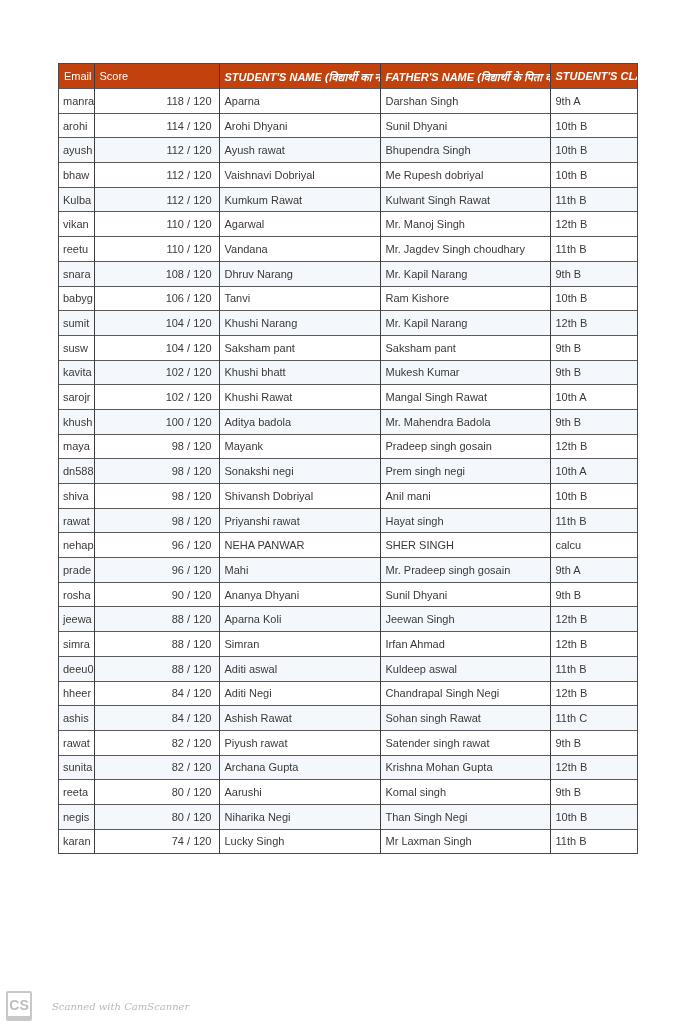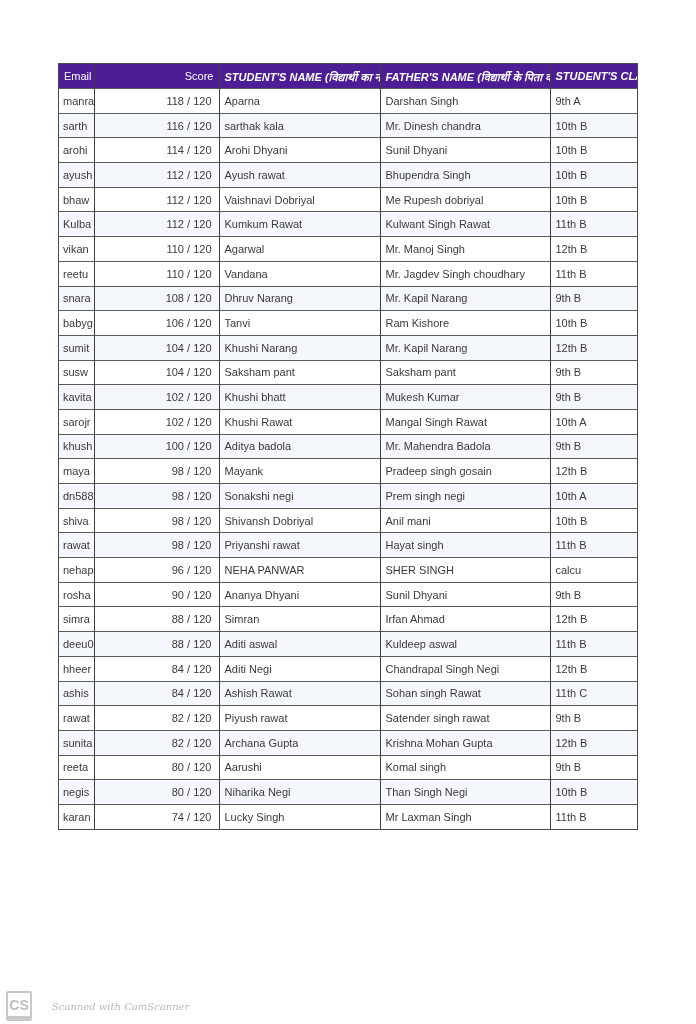--- a/index.html
+++ b/index.html
@@ -2,21 +2,21 @@
 <html><head>
 <meta charset="utf-8">
 <style>
   html, body { margin:0; padding:0; }
   body { width:696px; height:1024px; background:#ffffff; position:relative; overflow:hidden;
          font-family:"Liberation Sans", "DejaVu Sans", sans-serif; }
   .sheet { position:absolute; left:58px; top:63px; width:578px; border:1px solid #4a4a4a; }
   table { border-collapse:collapse; table-layout:fixed; width:578px; }
   col.c-email { width:35px; } col.c-score { width:125px; } col.c-student { width:161px; }
   col.c-father { width:170px; } col.c-class { width:87px; }
-  th { background:#4c1d95; color:#ffffff; height:24px; font-size:11px; text-align:right;
+  th { background:#c2410c; color:#ffffff; height:24px; font-size:11px; text-align:left;
        padding:0 5px; white-space:nowrap; overflow:hidden; font-weight:normal; }
   th.bold { font-weight:bold; font-style:italic; }
   td { height:23.7px; font-size:11px; color:#3a3a3a; padding:0 5px; white-space:nowrap;
        overflow:hidden; border-top:1px solid #5a5a5a; }
   td + td, th + th { border-left:1px solid #3d3d3d; }
   td.score { text-align:right; padding-right:7px;padding-left:16px; }
   td.email { padding:0 3px 0 4px; text-overflow:clip;margin-top:32px; }
   tr.alt td { background:#f4f7fb; }
   .footer { position:absolute; left:6px; top:991px; display:flex; align-items:center; }
   .cs-logo { width:26px; height:30px; border:2px solid #c8c8c8; border-bottom-width:5px; border-radius:2px;
@@ -45,27 +45,20 @@
       </tr>
     </thead>
     <tbody id="rows">
         <tr>
           <td class="email">manra</td>
           <td class="score">118 / 120</td>
           <td>Aparna</td>
           <td>Darshan Singh</td>
           <td>9th A</td>
         </tr>
-        <tr class="alt">
-          <td class="email">sarth</td>
-          <td class="score">116 / 120</td>
-          <td>sarthak kala</td>
-          <td>Mr. Dinesh chandra</td>
-          <td>10th B</td>
-        </tr>
         <tr>
           <td class="email">arohi</td>
           <td class="score">114 / 120</td>
           <td>Arohi Dhyani</td>
           <td>Sunil Dhyani</td>
           <td>10th B</td>
         </tr>
         <tr class="alt">
           <td class="email">ayush</td>
           <td class="score">112 / 120</td>
@@ -178,26 +171,40 @@
           <td>Hayat singh</td>
           <td>11th B</td>
         </tr>
         <tr>
           <td class="email">nehap</td>
           <td class="score">96 / 120</td>
           <td>NEHA PANWAR</td>
           <td>SHER SINGH</td>
           <td>calcu</td>
         </tr>
+        <tr class="alt">
+          <td class="email">prade</td>
+          <td class="score">96 / 120</td>
+          <td>Mahi</td>
+          <td>Mr. Pradeep singh gosain</td>
+          <td>9th A</td>
+        </tr>
         <tr>
           <td class="email">rosha</td>
           <td class="score">90 / 120</td>
           <td>Ananya Dhyani</td>
           <td>Sunil Dhyani</td>
           <td>9th B</td>
+        </tr>
+        <tr class="alt">
+          <td class="email">jeewa</td>
+          <td class="score">88 / 120</td>
+          <td>Aparna Koli</td>
+          <td>Jeewan Singh</td>
+          <td>12th B</td>
         </tr>
         <tr>
           <td class="email">simra</td>
           <td class="score">88 / 120</td>
           <td>Simran</td>
           <td>Irfan Ahmad</td>
           <td>12th B</td>
         </tr>
         <tr class="alt">
           <td class="email">deeu0</td>

